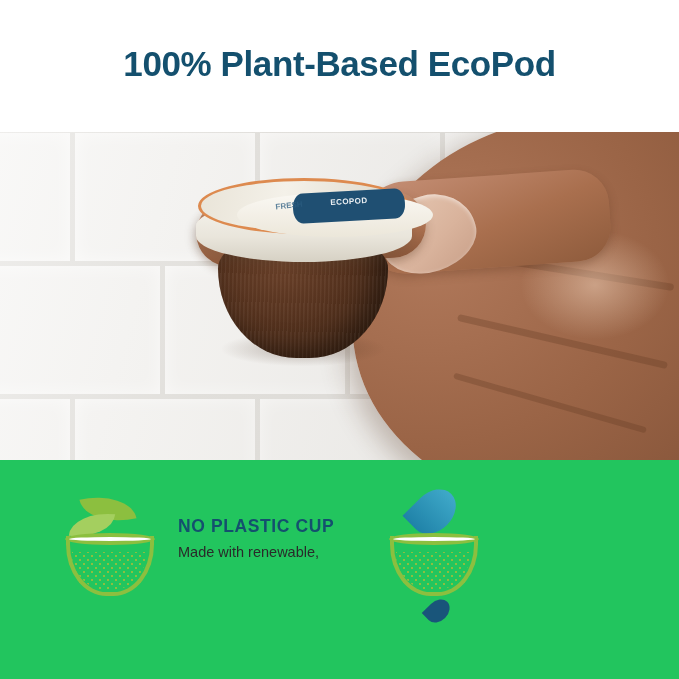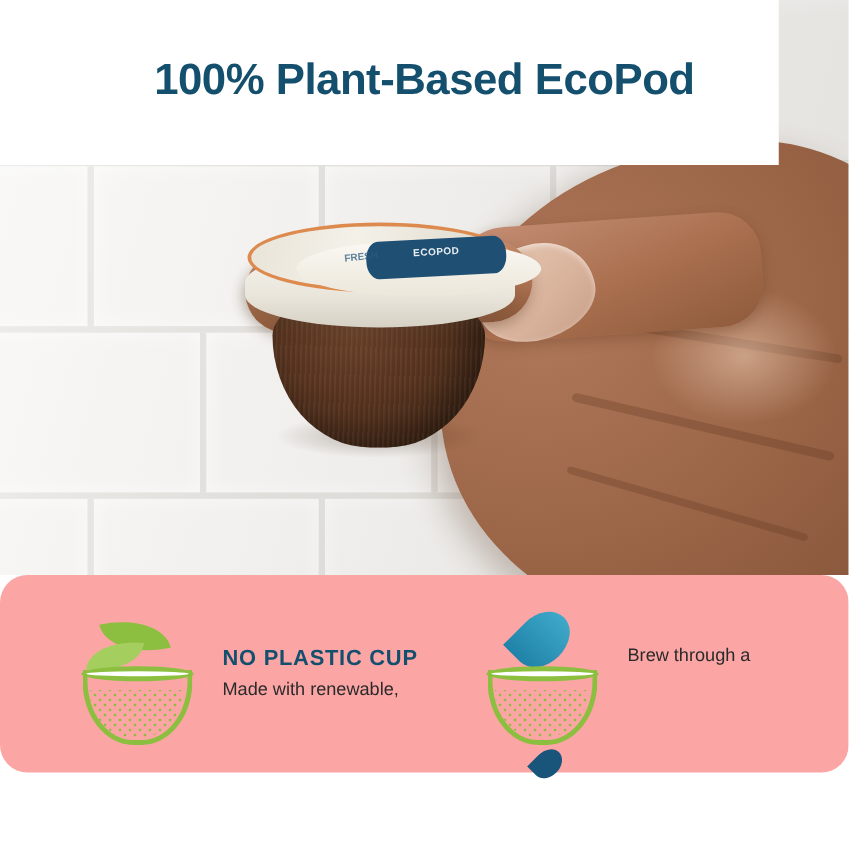--- a/index.html
+++ b/index.html
@@ -15,21 +15,21 @@
     width: 679px;
     height: 679px;
     overflow: hidden;
     background: #ffffff;
   }
 
   
   .headline-band {
     position: absolute;
     left: 0; top: 0;
-    width: 623px;
+    width: 679px;
     height: 132px;
     background: #ffffff;
     z-index: 5;
   }
   .headline {
     position: absolute;
     left: 0; top: 44px;
     width: 679px;
     text-align: center;
     font-size: 35px;
@@ -218,23 +218,22 @@
     left: 52px; top: 160px;
     width: 162px; height: 34px;
     background: radial-gradient(ellipse at center, rgba(60,35,18,0.30) 0%, rgba(60,35,18,0) 72%);
   }
 
   
   .features {
     position: absolute;
     left: 0; top: 460px;
     width: 679px;
-    height: 158px;
-    background: #fca5a5;
-    border-radius: 22px;
+    height: 219px;
+    background: #22c55e;
   }
   .feature {
     position: absolute;
     top: 0;
     height: 219px;
   }
   .feature-left  { left: 30px;  width: 320px; }
   .feature-right { left: 368px; width: 300px; }
 
   .feature-icon {
@@ -435,18 +434,17 @@
       <div class="feature-icon">
         <div class="drop-big"></div>
         <div class="basket">
           <div class="basket-cup"></div>
           <div class="basket-top"></div>
           <div class="basket-mesh"></div>
         </div>
         <div class="drop-small"></div>
       </div>
       <div class="feature-text">
-        <div class="feature-desc">Brew through a</div>
       </div>
     </div>
 
   </div>
 </div>
 
 </body></html>

